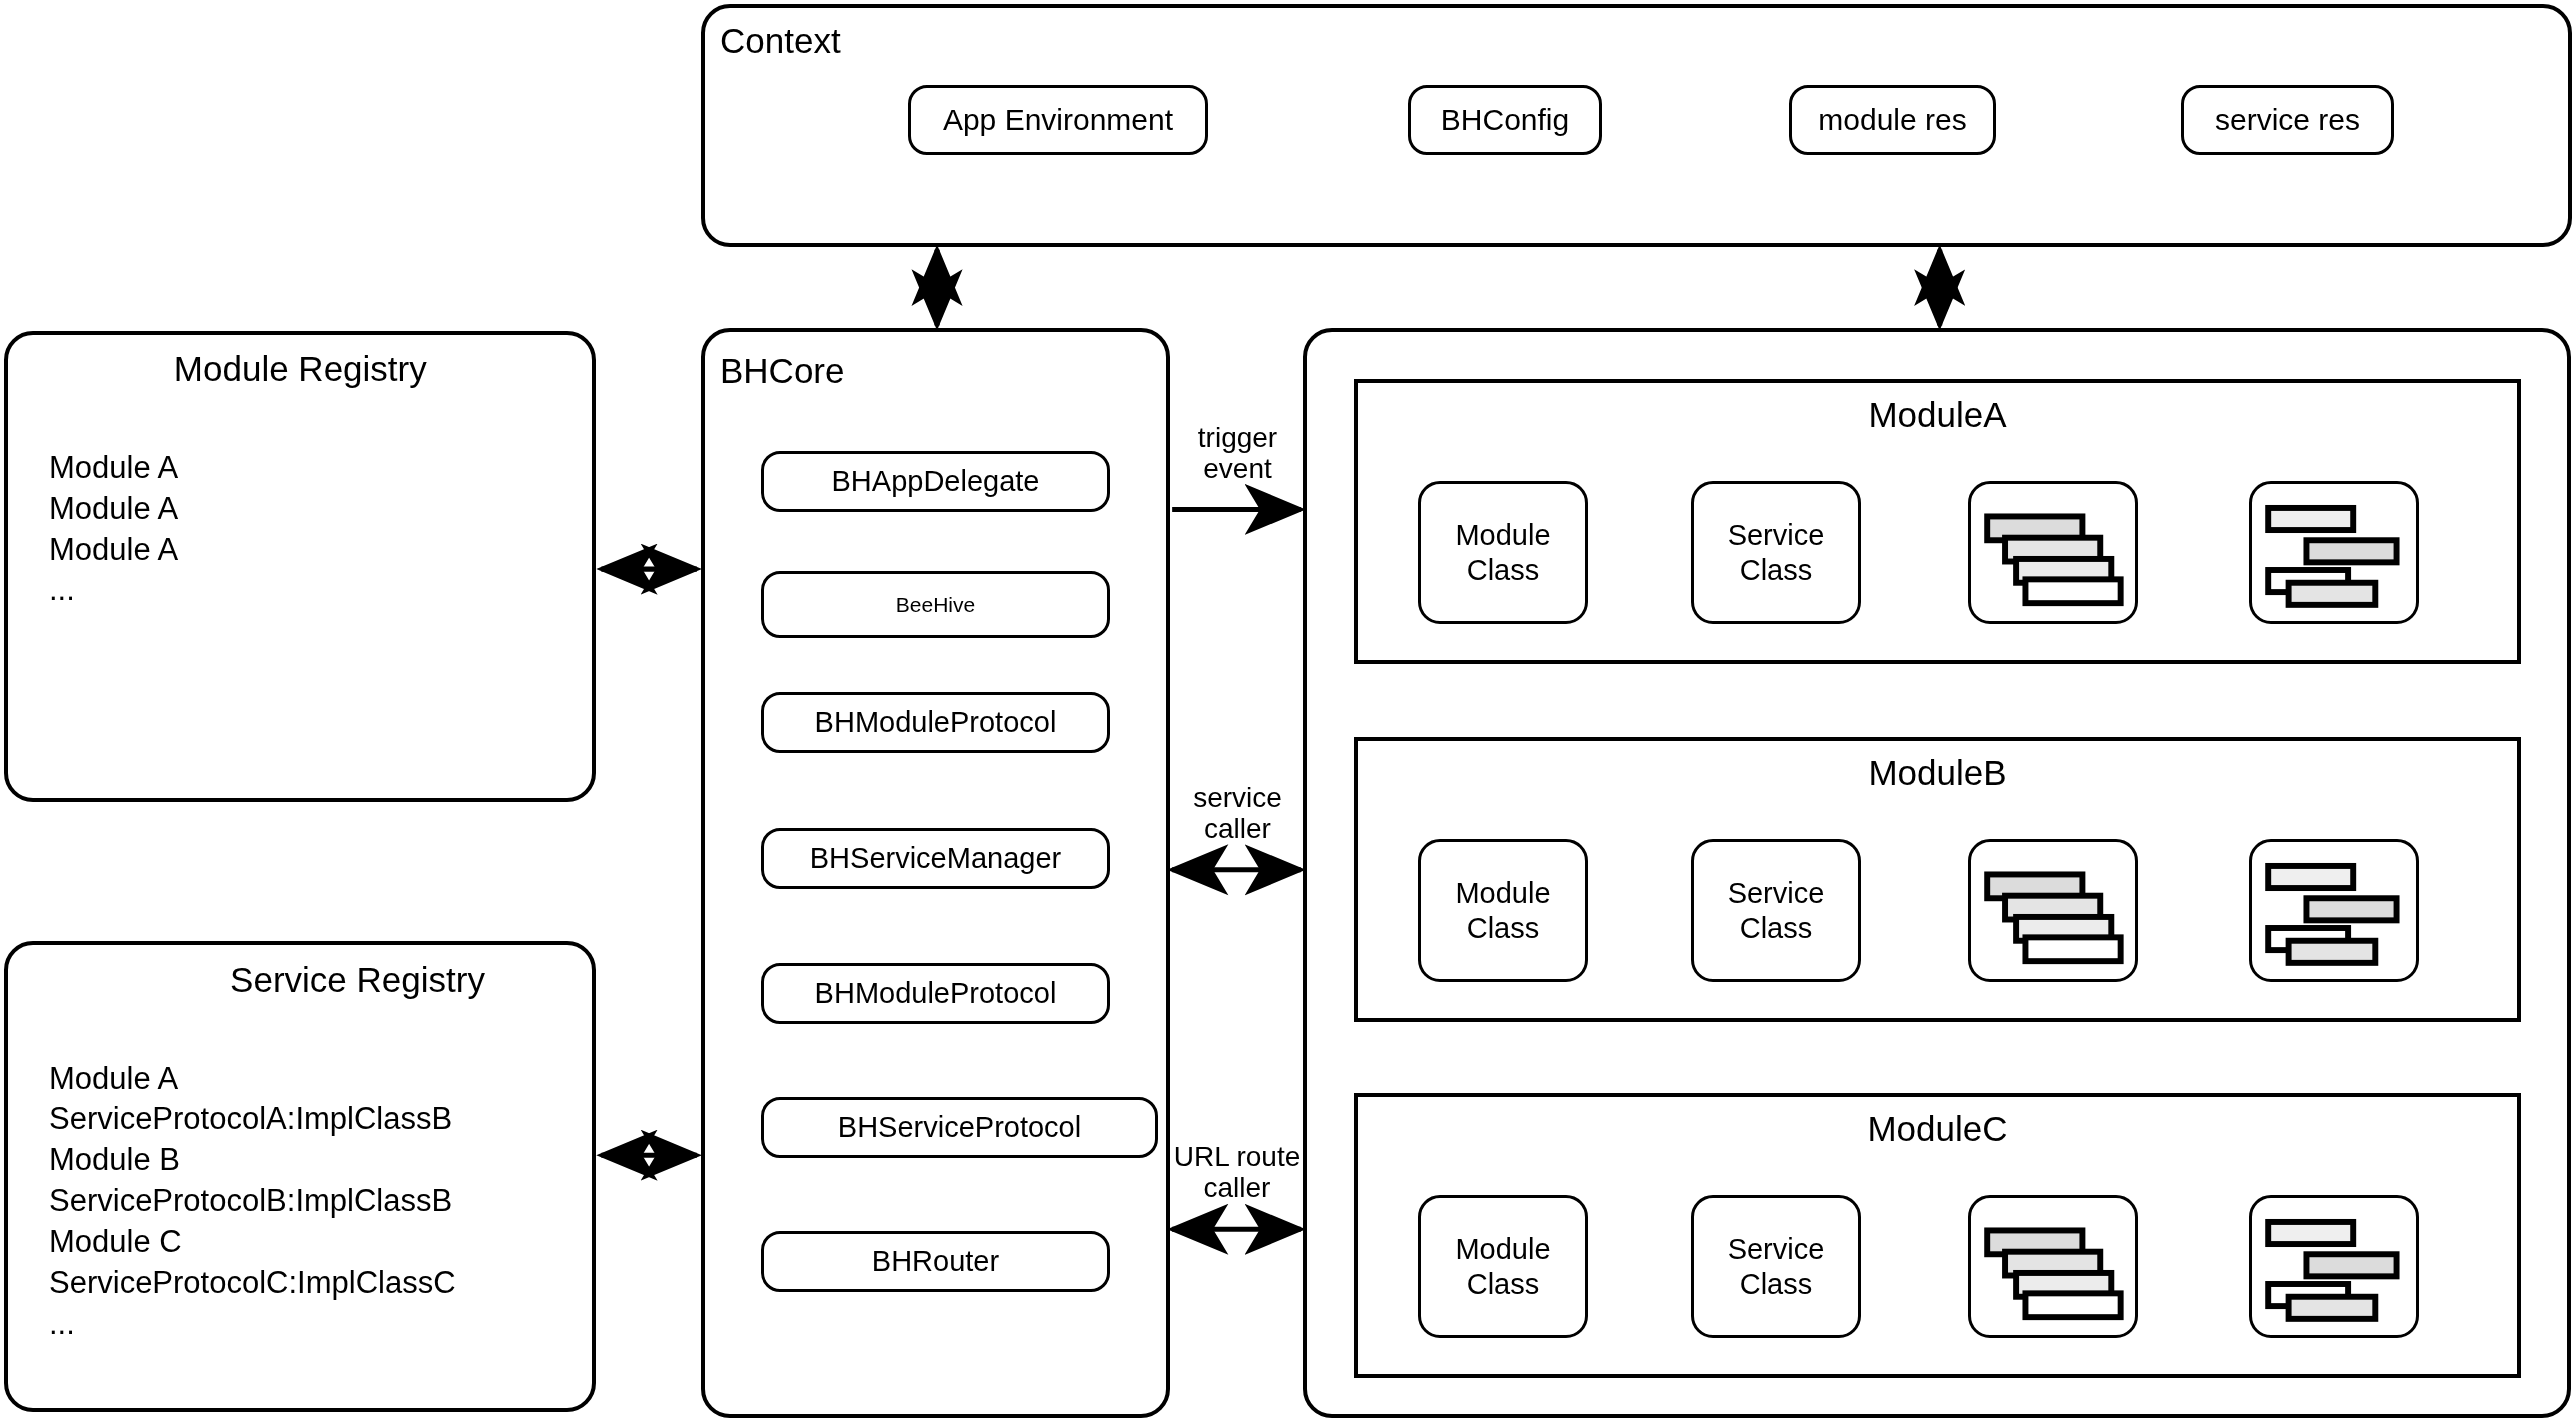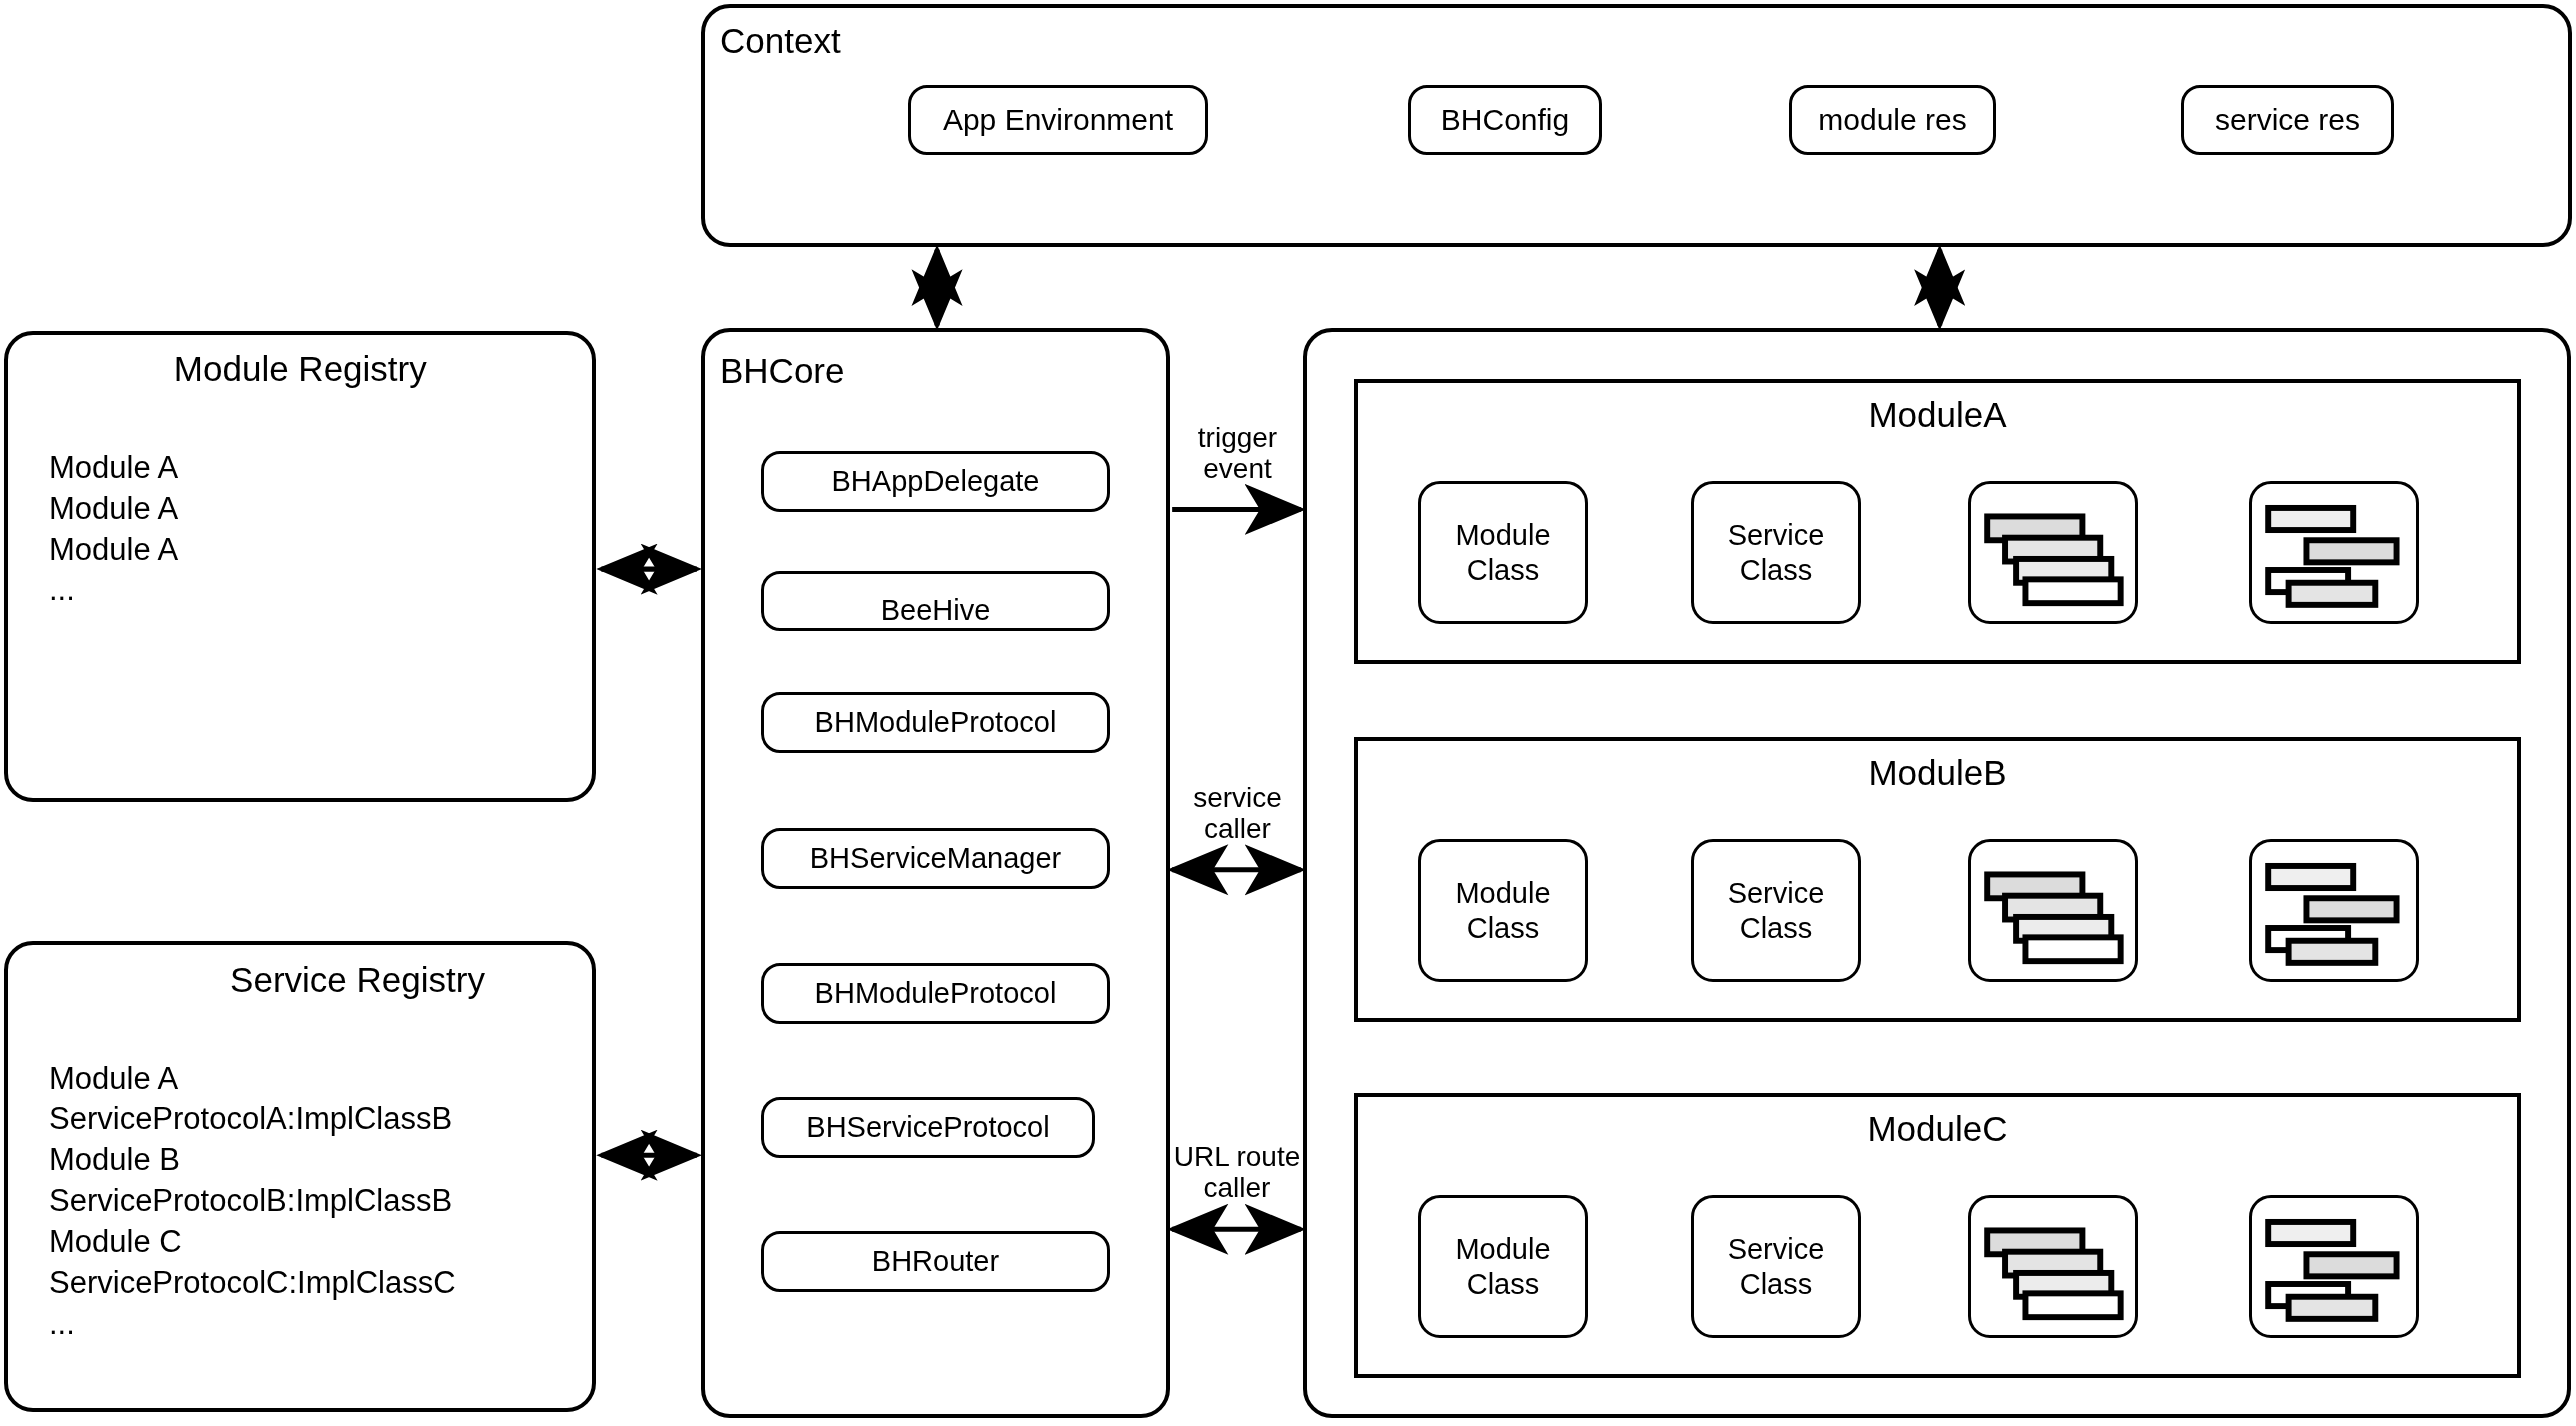--- a/index.html
+++ b/index.html
@@ -122,33 +122,33 @@
   <div class="reg-line" style="left:49px; top:1265px;">   ServiceProtocolC:ImplClassC</div>
   <div class="reg-line" style="left:49px; top:1306px;">...</div>
 
   <div class="rbox" style="left:701px; top:328px; width:469px; height:1090px;">
   </div>
   <div class="title" style="left:720px; top:341px;">BHCore</div>
 
   <div class="pill" style="left:761px; top:451px; width:349px; height:61px; font-size:29px;">
     <span>BHAppDelegate</span>
   </div>
-  <div class="pill" style="left:761px; top:571px; width:349px; height:60px; font-size:29px;align-items:flex-end;">
+  <div class="pill" style="left:761px; top:571px; width:349px; height:67px; font-size:21px;">
     <span>BeeHive</span>
   </div>
   <div class="pill" style="left:761px; top:692px; width:349px; height:61px; font-size:29px;">
     <span>BHModuleProtocol</span>
   </div>
   <div class="pill" style="left:761px; top:828px; width:349px; height:61px; font-size:29px;">
     <span>BHServiceManager</span>
   </div>
   <div class="pill" style="left:761px; top:963px; width:349px; height:61px; font-size:29px;">
     <span>BHModuleProtocol</span>
   </div>
-  <div class="pill" style="left:761px; top:1097px; width:334px; height:61px; font-size:29px;">
+  <div class="pill" style="left:761px; top:1097px; width:397px; height:61px; font-size:29px;">
     <span>BHServiceProtocol</span>
   </div>
   <div class="pill" style="left:761px; top:1231px; width:349px; height:61px; font-size:29px;">
     <span>BHRouter</span>
   </div>
 
   <div class="rbox" style="left:1303px; top:328px; width:1268px; height:1090px;">
   </div>
 
   <div class="sqbox" style="left:1354px; top:379px; width:1167px; height:285px;">

